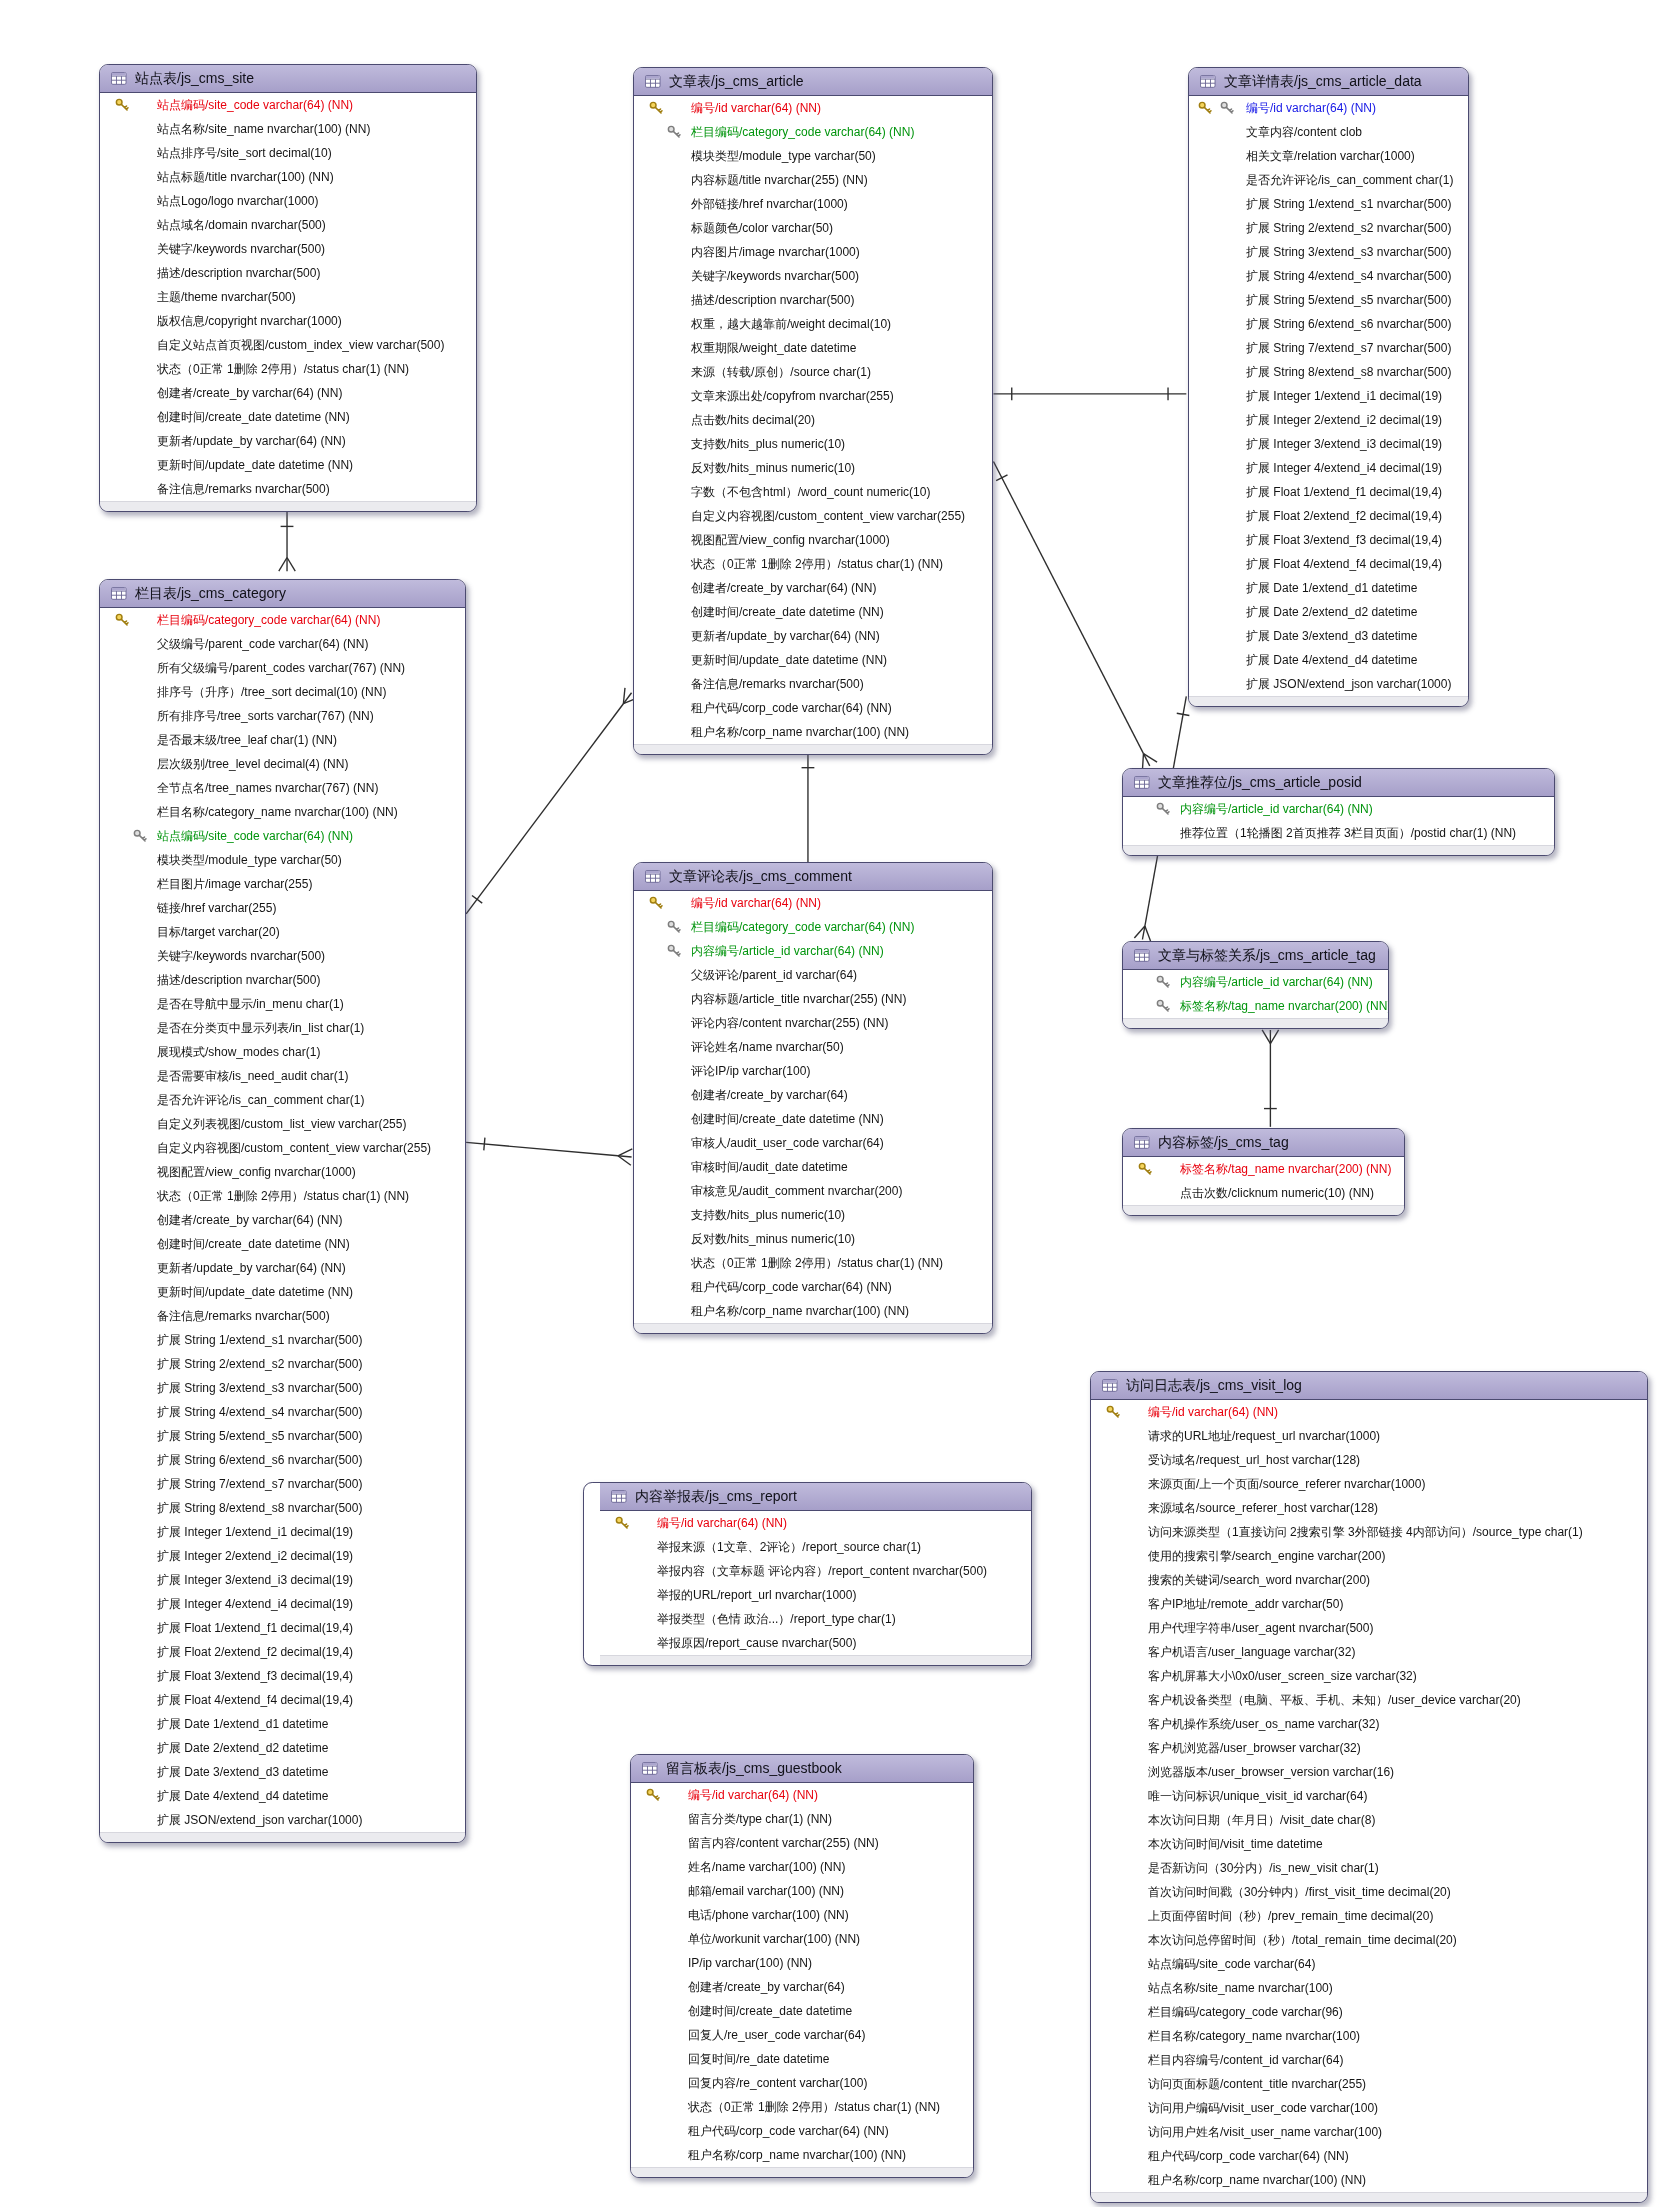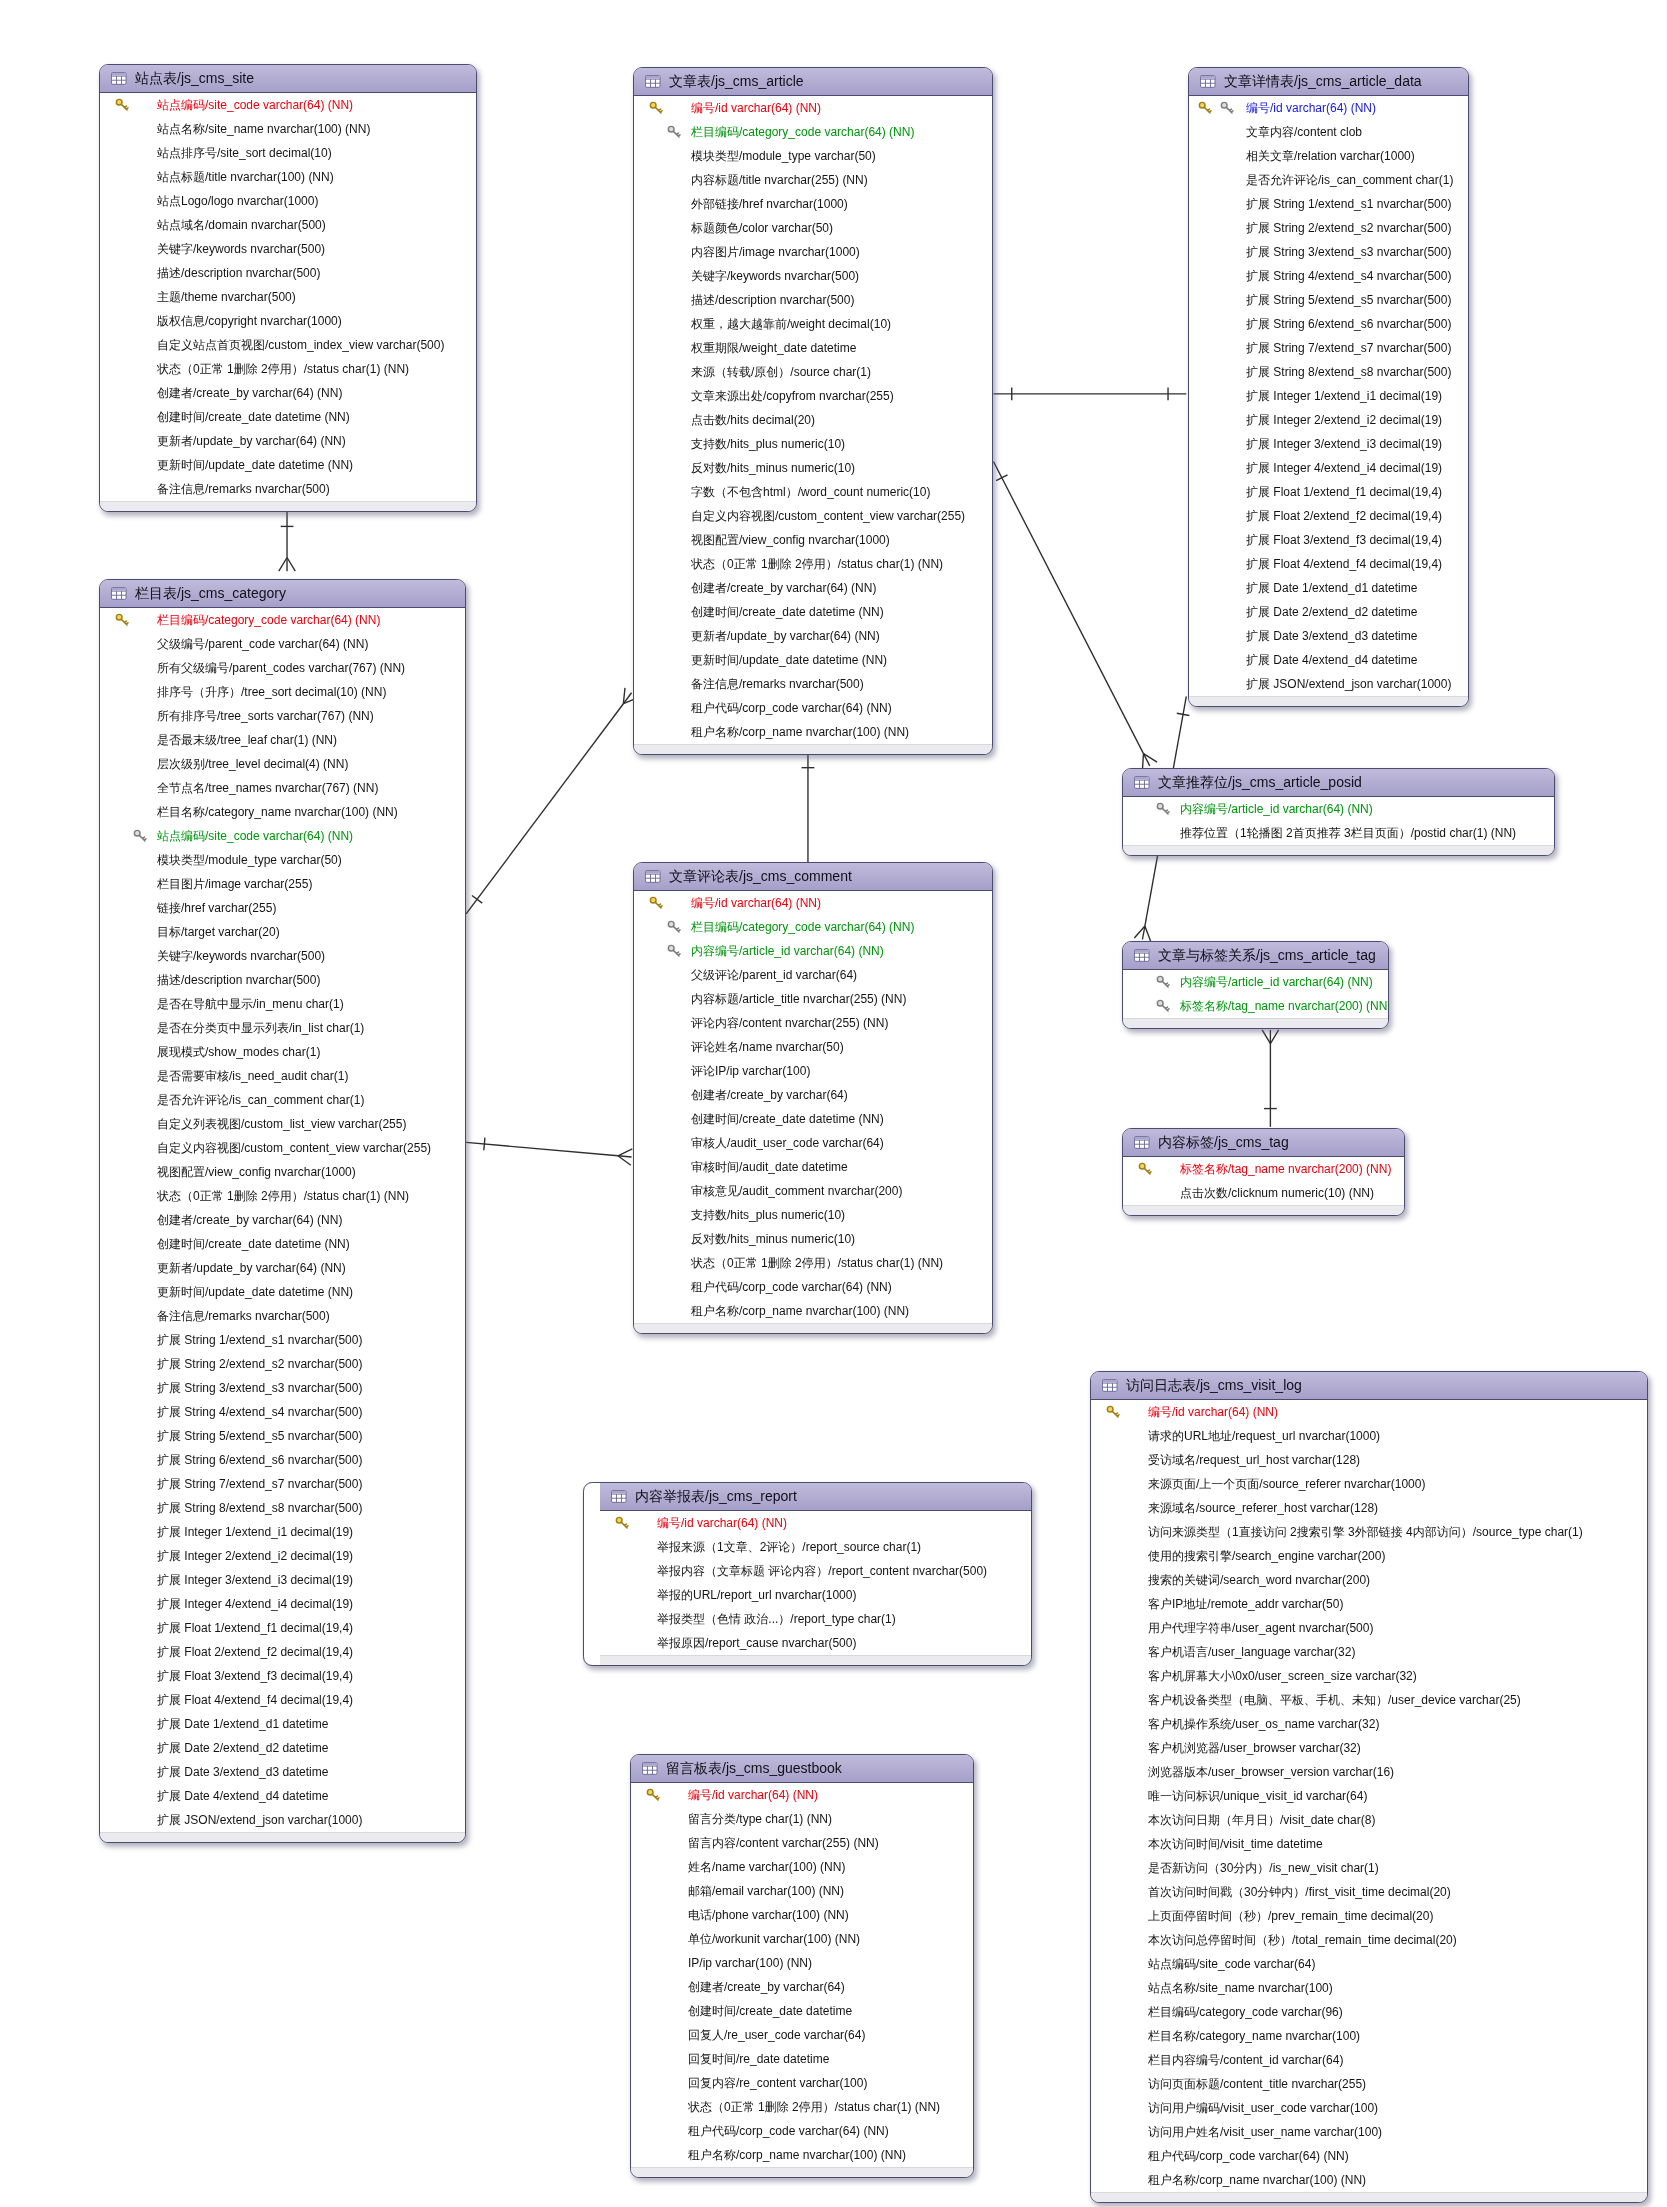--- a/index.html
+++ b/index.html
@@ -813,21 +813,21 @@
           <div class="t-row ">
             <span class="ctext">用户代理字符串/user_agent nvarchar(500)</span>
           </div>
           <div class="t-row ">
             <span class="ctext">客户机语言/user_language varchar(32)</span>
           </div>
           <div class="t-row ">
             <span class="ctext">客户机屏幕大小\0x0/user_screen_size varchar(32)</span>
           </div>
           <div class="t-row ">
-            <span class="ctext">客户机设备类型（电脑、平板、手机、未知）/user_device varchar(25)</span>
+            <span class="ctext">客户机设备类型（电脑、平板、手机、未知）/user_device varchar(20)</span>
           </div>
           <div class="t-row ">
             <span class="ctext">客户机操作系统/user_os_name varchar(32)</span>
           </div>
           <div class="t-row ">
             <span class="ctext">客户机浏览器/user_browser varchar(32)</span>
           </div>
           <div class="t-row ">
             <span class="ctext">浏览器版本/user_browser_version varchar(16)</span>
           </div>

